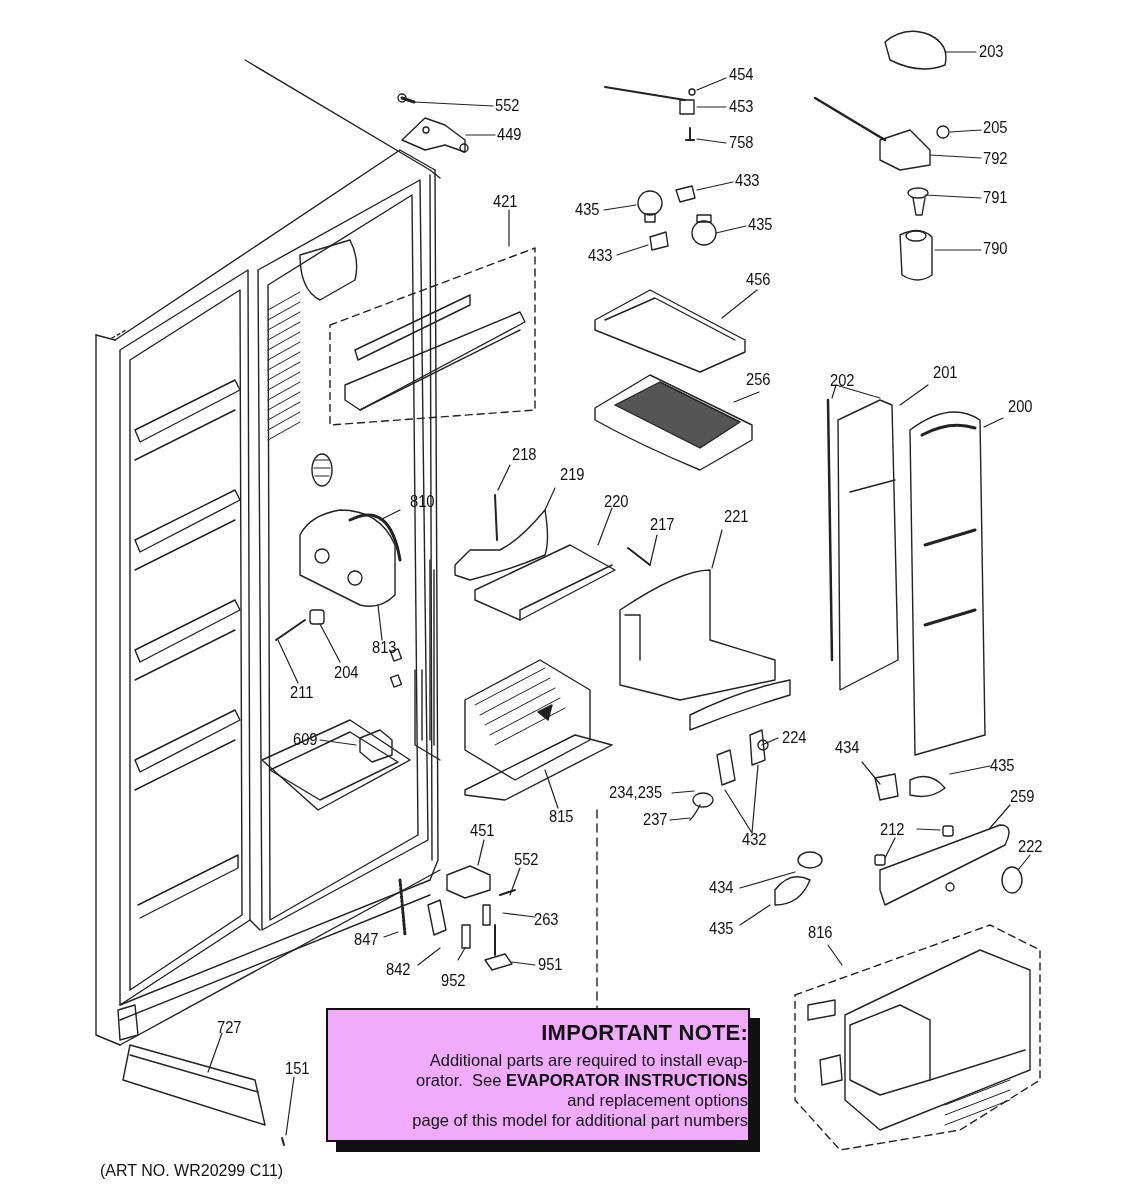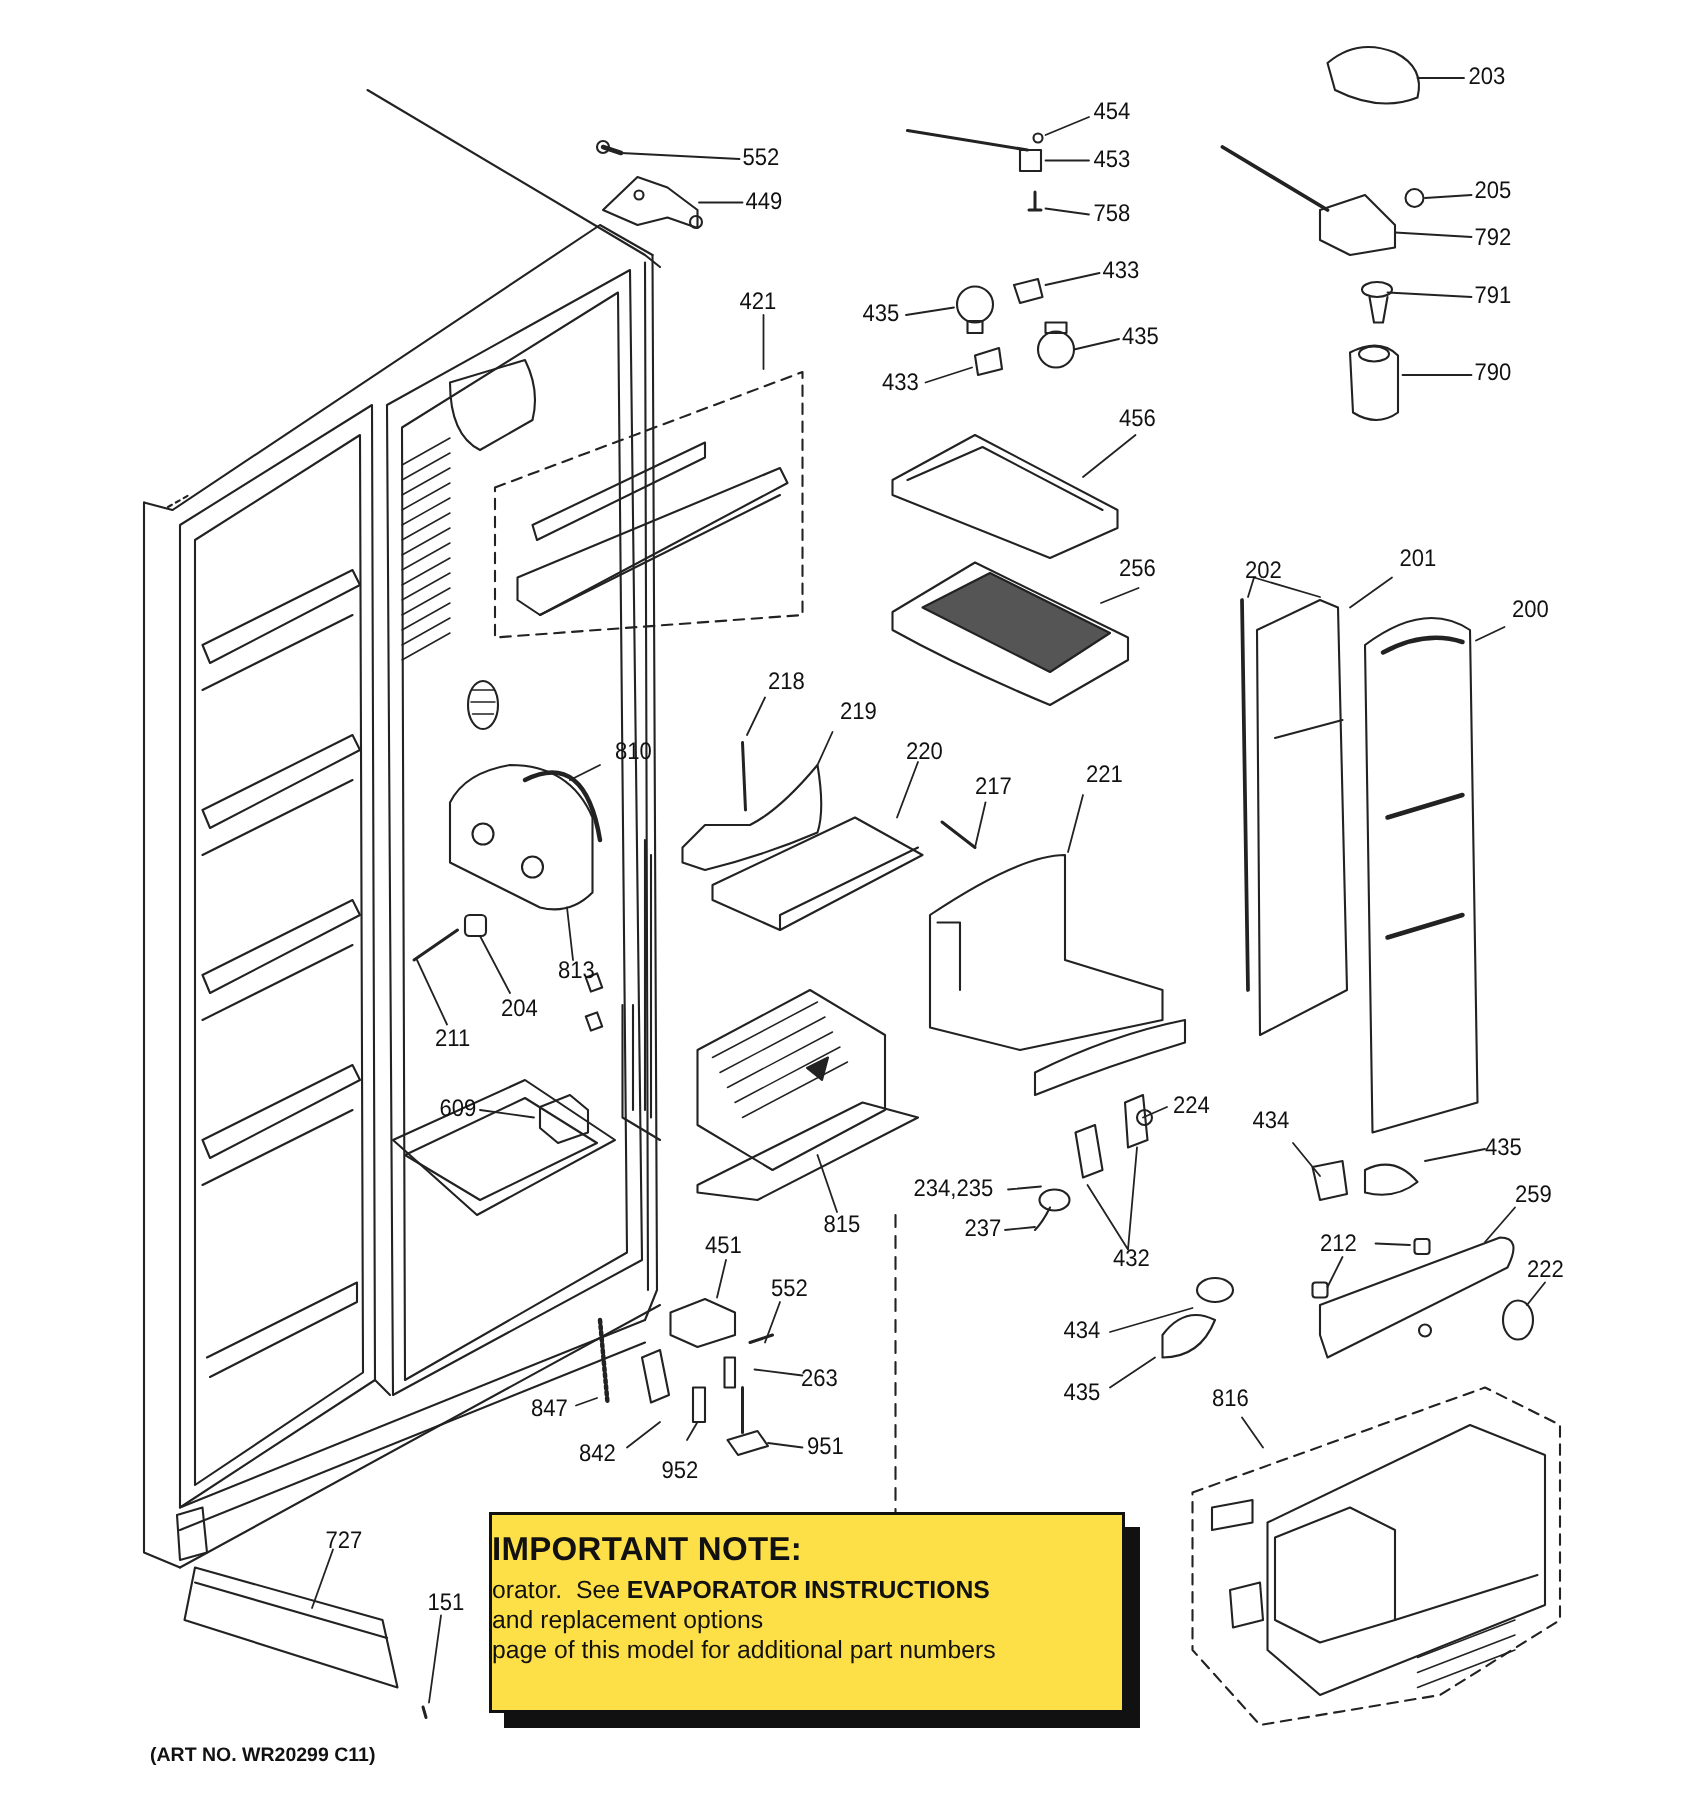--- a/index.html
+++ b/index.html
@@ -1,23 +1,23 @@
 <!DOCTYPE html>
 <html><head>
 <meta charset="utf-8">
 <style>
   html, body { margin:0; padding:0; background:#ffffff; }
   body { width:1125px; height:1200px; position:relative; overflow:hidden; font-family:"Liberation Sans", sans-serif; color:#111; }
   #diagram { position:absolute; left:0; top:0; width:1125px; height:1200px; }
   .lbl { position:absolute; font-family:"Liberation Sans", sans-serif; font-size:16px; color:#111; white-space:nowrap; line-height:1; transform:scaleX(0.92); transform-origin:left center; }
-  .note-box { position:absolute; left:326px; top:1008px; width:420px; height:130px; background:#fde047; border:2px solid #111; box-shadow:10px 10px 0 #111; text-align:left; }
+  .note-box { position:absolute; left:326px; top:1008px; width:420px; height:130px; background:#f0abfc; border:2px solid #111; box-shadow:10px 10px 0 #111; text-align:right; }
   .note-title { font-weight:bold; font-size:22px; margin-top:10px; letter-spacing:0.2px; }
   .note-body { font-size:16.5px; line-height:20px; margin-top:4px; }
   .note-body b { font-weight:bold; }
-  .art-no { position:absolute; left:100px; top:1162px; font-weight:bold; font-size:13px; }
+  .art-no { position:absolute; left:100px; top:1162px; font-weight:normal; font-size:16px; }
 </style>
 </head>
 <body>
 
 <svg id="diagram" viewBox="0 0 1125 1200" xmlns="http://www.w3.org/2000/svg" fill="none" stroke="#222" stroke-width="1.4" stroke-linejoin="round" stroke-linecap="round">
 
   <g>
 
     <path d="M245 60 L430 170 L440 178"></path>
     <path d="M115 340 L400 150 L435 170"></path>
@@ -342,19 +342,20 @@
 <span class="lbl" style="left:354px;top:932px;">847</span>
 <span class="lbl" style="left:386px;top:962px;">842</span>
 <span class="lbl" style="left:441px;top:973px;">952</span>
 <span class="lbl" style="left:538px;top:957px;">951</span>
 <span class="lbl" style="left:217px;top:1020px;">727</span>
 <span class="lbl" style="left:285px;top:1061px;">151</span>
 
 <div class="note-box">
   <div class="note-title">IMPORTANT NOTE:</div>
   <div class="note-body">
+    <div>Additional parts are required to install evap-</div>
     <div><span style="white-space:pre">orator.  See </span><b>EVAPORATOR INSTRUCTIONS</b></div>
     <div>and replacement options</div>
     <div>page of this model for additional part numbers</div>
   </div>
 </div>
 
 <div class="art-no">(ART NO. WR20299 C11)</div>
 
 </body></html>

